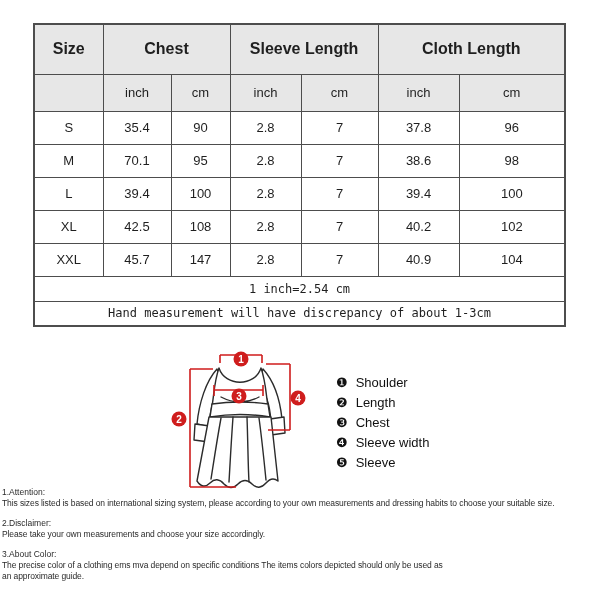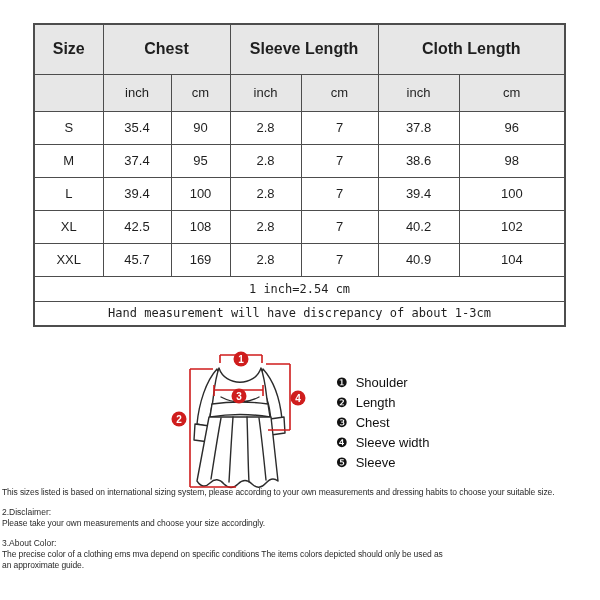--- a/index.html
+++ b/index.html
@@ -84,21 +84,21 @@
         <td>S</td>
         <td>35.4</td>
         <td>90</td>
         <td>2.8</td>
         <td>7</td>
         <td>37.8</td>
         <td>96</td>
       </tr>
       <tr class="data-row">
         <td>M</td>
-        <td>37.4</td>
+        <td>70.1</td>
         <td>95</td>
         <td>2.8</td>
         <td>7</td>
         <td>38.6</td>
         <td>98</td>
       </tr>
       <tr class="data-row">
         <td>L</td>
         <td>39.4</td>
         <td>100</td>
@@ -112,21 +112,21 @@
         <td>42.5</td>
         <td>108</td>
         <td>2.8</td>
         <td>7</td>
         <td>40.2</td>
         <td>102</td>
       </tr>
       <tr class="data-row">
         <td>XXL</td>
         <td>45.7</td>
-        <td>169</td>
+        <td>147</td>
         <td>2.8</td>
         <td>7</td>
         <td>40.9</td>
         <td>104</td>
       </tr>
 
       <tr class="note-row">
         <td colspan="7">1 inch=2.54 cm</td>
       </tr>
       <tr class="note-row">
@@ -198,20 +198,21 @@
       <span class="legend-label">Sleeve width</span>
     </div>
     <div class="legend-item">
       <span class="legend-bullet">❺</span>
       <span class="legend-label">Sleeve</span>
     </div>
   </div>
 
   <div class="notes">
     <div class="note-section">
+      <div class="note-title">1.Attention:</div>
       <div class="note-line">This sizes listed is based on international sizing system, please according to your own measurements and dressing habits to choose your suitable size.</div>
     </div>
     <div class="note-section">
       <div class="note-title">2.Disclaimer:</div>
       <div class="note-line">Please take your own measurements and choose your size accordingly.</div>
     </div>
     <div class="note-section">
       <div class="note-title">3.About Color:</div>
       <div class="note-line">The precise color of a clothing ems mva depend on specific conditions The items colors depicted should only be used as</div>
       <div class="note-line">an approximate guide.</div>

